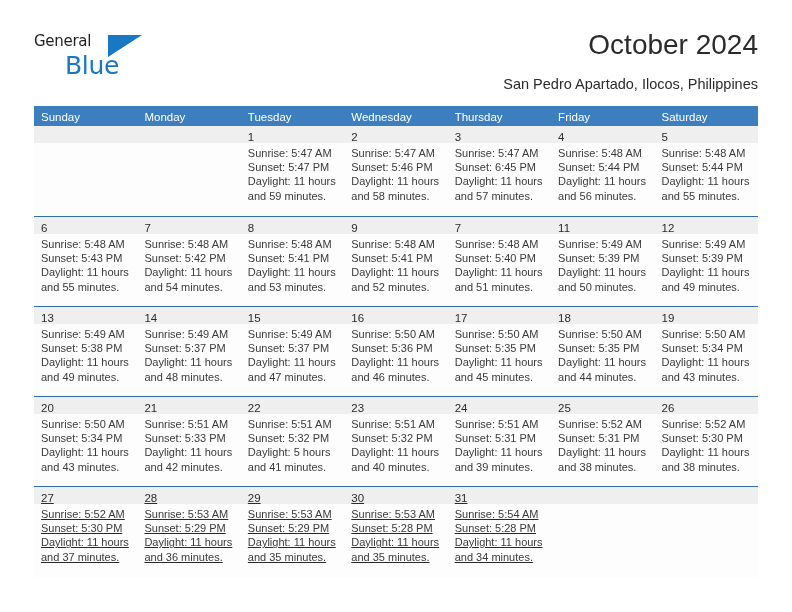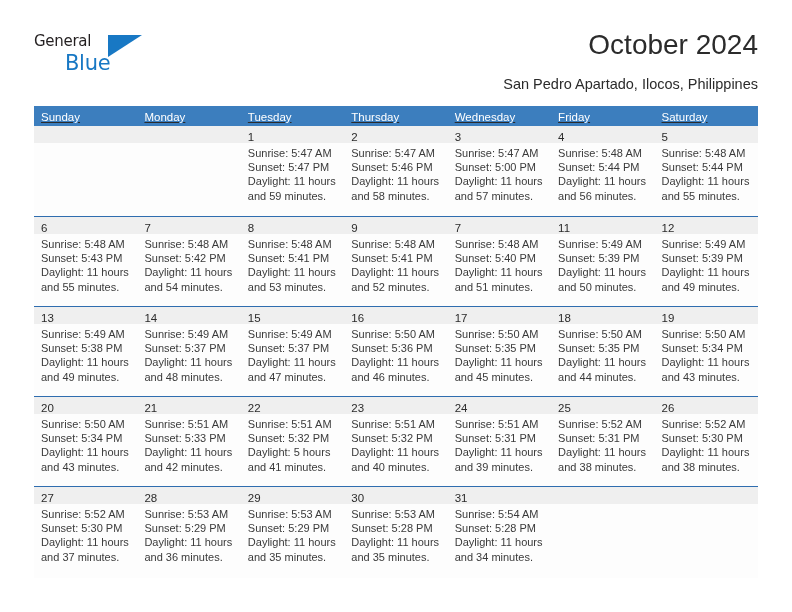--- a/index.html
+++ b/index.html
@@ -45,21 +45,21 @@
     font-size: 15px;
     letter-spacing: -0.3px;
     color: #231f20;
     font-family: "DejaVu Sans", sans-serif;
     font-weight: 400;
   }
   .logo-blue {
     position: absolute;
     left: 31px;
     top: 19px;
-    font-size: 21px;
+    font-size: 25px;
     letter-spacing: -0.3px;
     color: #1878c4;
     font-family: "DejaVu Sans", sans-serif;
     font-weight: 400;
   }
   .logo-tri {
     position: absolute;
     left: 74px;
     top: 3px;
     width: 0;
@@ -94,21 +94,20 @@
   .calendar {
     position: absolute;
     left: 34px;
     top: 106px;
     width: 724px;
   }
 
   .dow-row {
     display: flex;
     background: #3c7ebe;
-    text-decoration: underline;
   }
   .dow-cell {
     flex: 1 1 0;
     box-sizing: border-box;
     color: #ffffff;
     font-size: 11.5px;
     line-height: 13px;
     padding: 5px 0 5px 7px;
     height: 20px;
   }
@@ -117,20 +116,21 @@
     display: flex;
     border-top: 1.5px solid #2f6daf;
     height: 90px;
     box-sizing: border-box;
   }
   .week-row.first {
     border-top: none;
   }
   .week-row.last {
     height: 92px;
+    text-decoration: underline;
   }
 
   .day-cell {
     flex: 1 1 0;
     box-sizing: border-box;
     position: relative;
     background: #fdfdfd;
     overflow: hidden;
   }
   .day-cell .daynum-band {
@@ -178,22 +178,22 @@
       <div class="location">San Pedro Apartado, Ilocos, Philippines</div>
     </div>
 
   </div>
 
   <div class="calendar">
     <div class="dow-row" id="dow-row">
         <div class="dow-cell">Sunday</div>
         <div class="dow-cell">Monday</div>
         <div class="dow-cell">Tuesday</div>
+        <div class="dow-cell">Wednesday</div>
         <div class="dow-cell">Thursday</div>
-        <div class="dow-cell">Wednesday</div>
         <div class="dow-cell">Friday</div>
         <div class="dow-cell">Saturday</div>
       </div>
     <div id="weeks">
         <div class="week-row first">
           <div class="day-cell empty">
             <div class="daynum-band"><span class="daynum"></span></div>
           </div>
           <div class="day-cell empty">
             <div class="daynum-band"><span class="daynum"></span></div>
@@ -211,21 +211,21 @@
             <div class="day-info">
               <div>Sunrise: 5:47 AM</div>
               <div>Sunset: 5:46 PM</div>
               <div class="dl">Daylight: 11 hours and 58 minutes.</div>
             </div>
           </div>
           <div class="day-cell">
             <div class="daynum-band"><span class="daynum">3</span></div>
             <div class="day-info">
               <div>Sunrise: 5:47 AM</div>
-              <div>Sunset: 5:00 PM</div>
+              <div>Sunset: 6:45 PM</div>
               <div class="dl">Daylight: 11 hours and 57 minutes.</div>
             </div>
           </div>
           <div class="day-cell">
             <div class="daynum-band"><span class="daynum">4</span></div>
             <div class="day-info">
               <div>Sunrise: 5:48 AM</div>
               <div>Sunset: 5:44 PM</div>
               <div class="dl">Daylight: 11 hours and 56 minutes.</div>
             </div>

